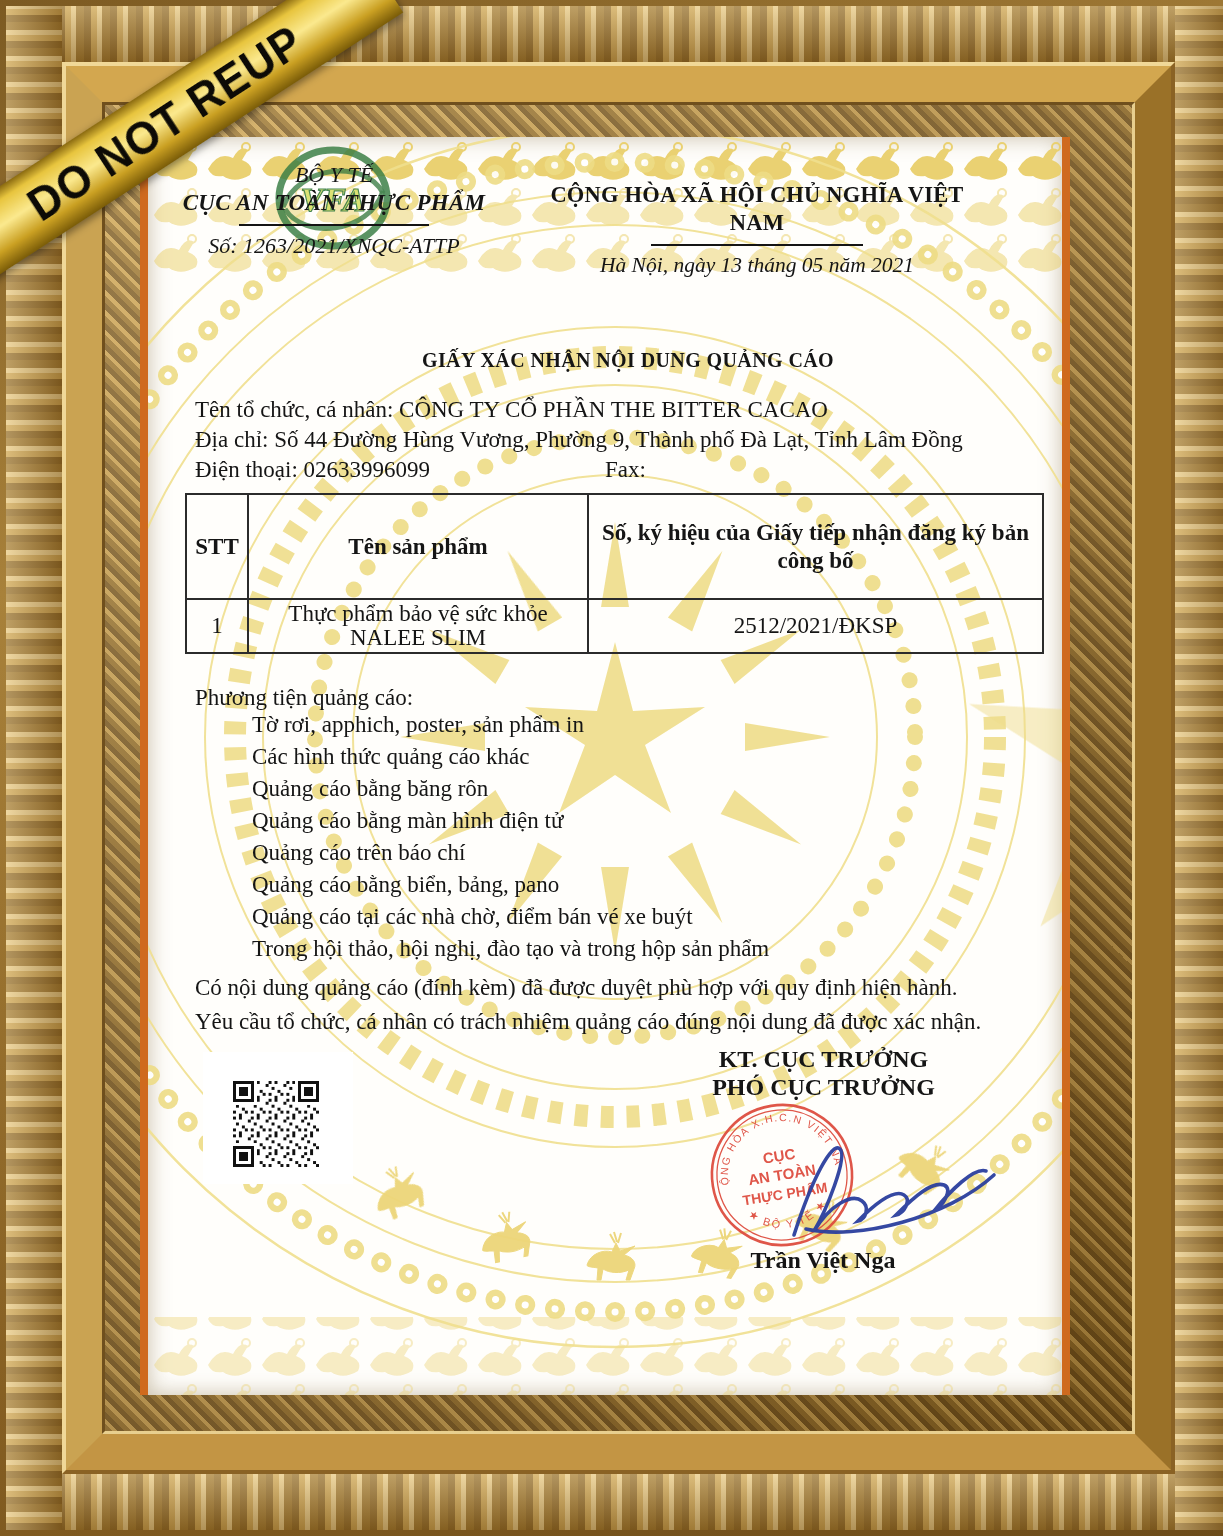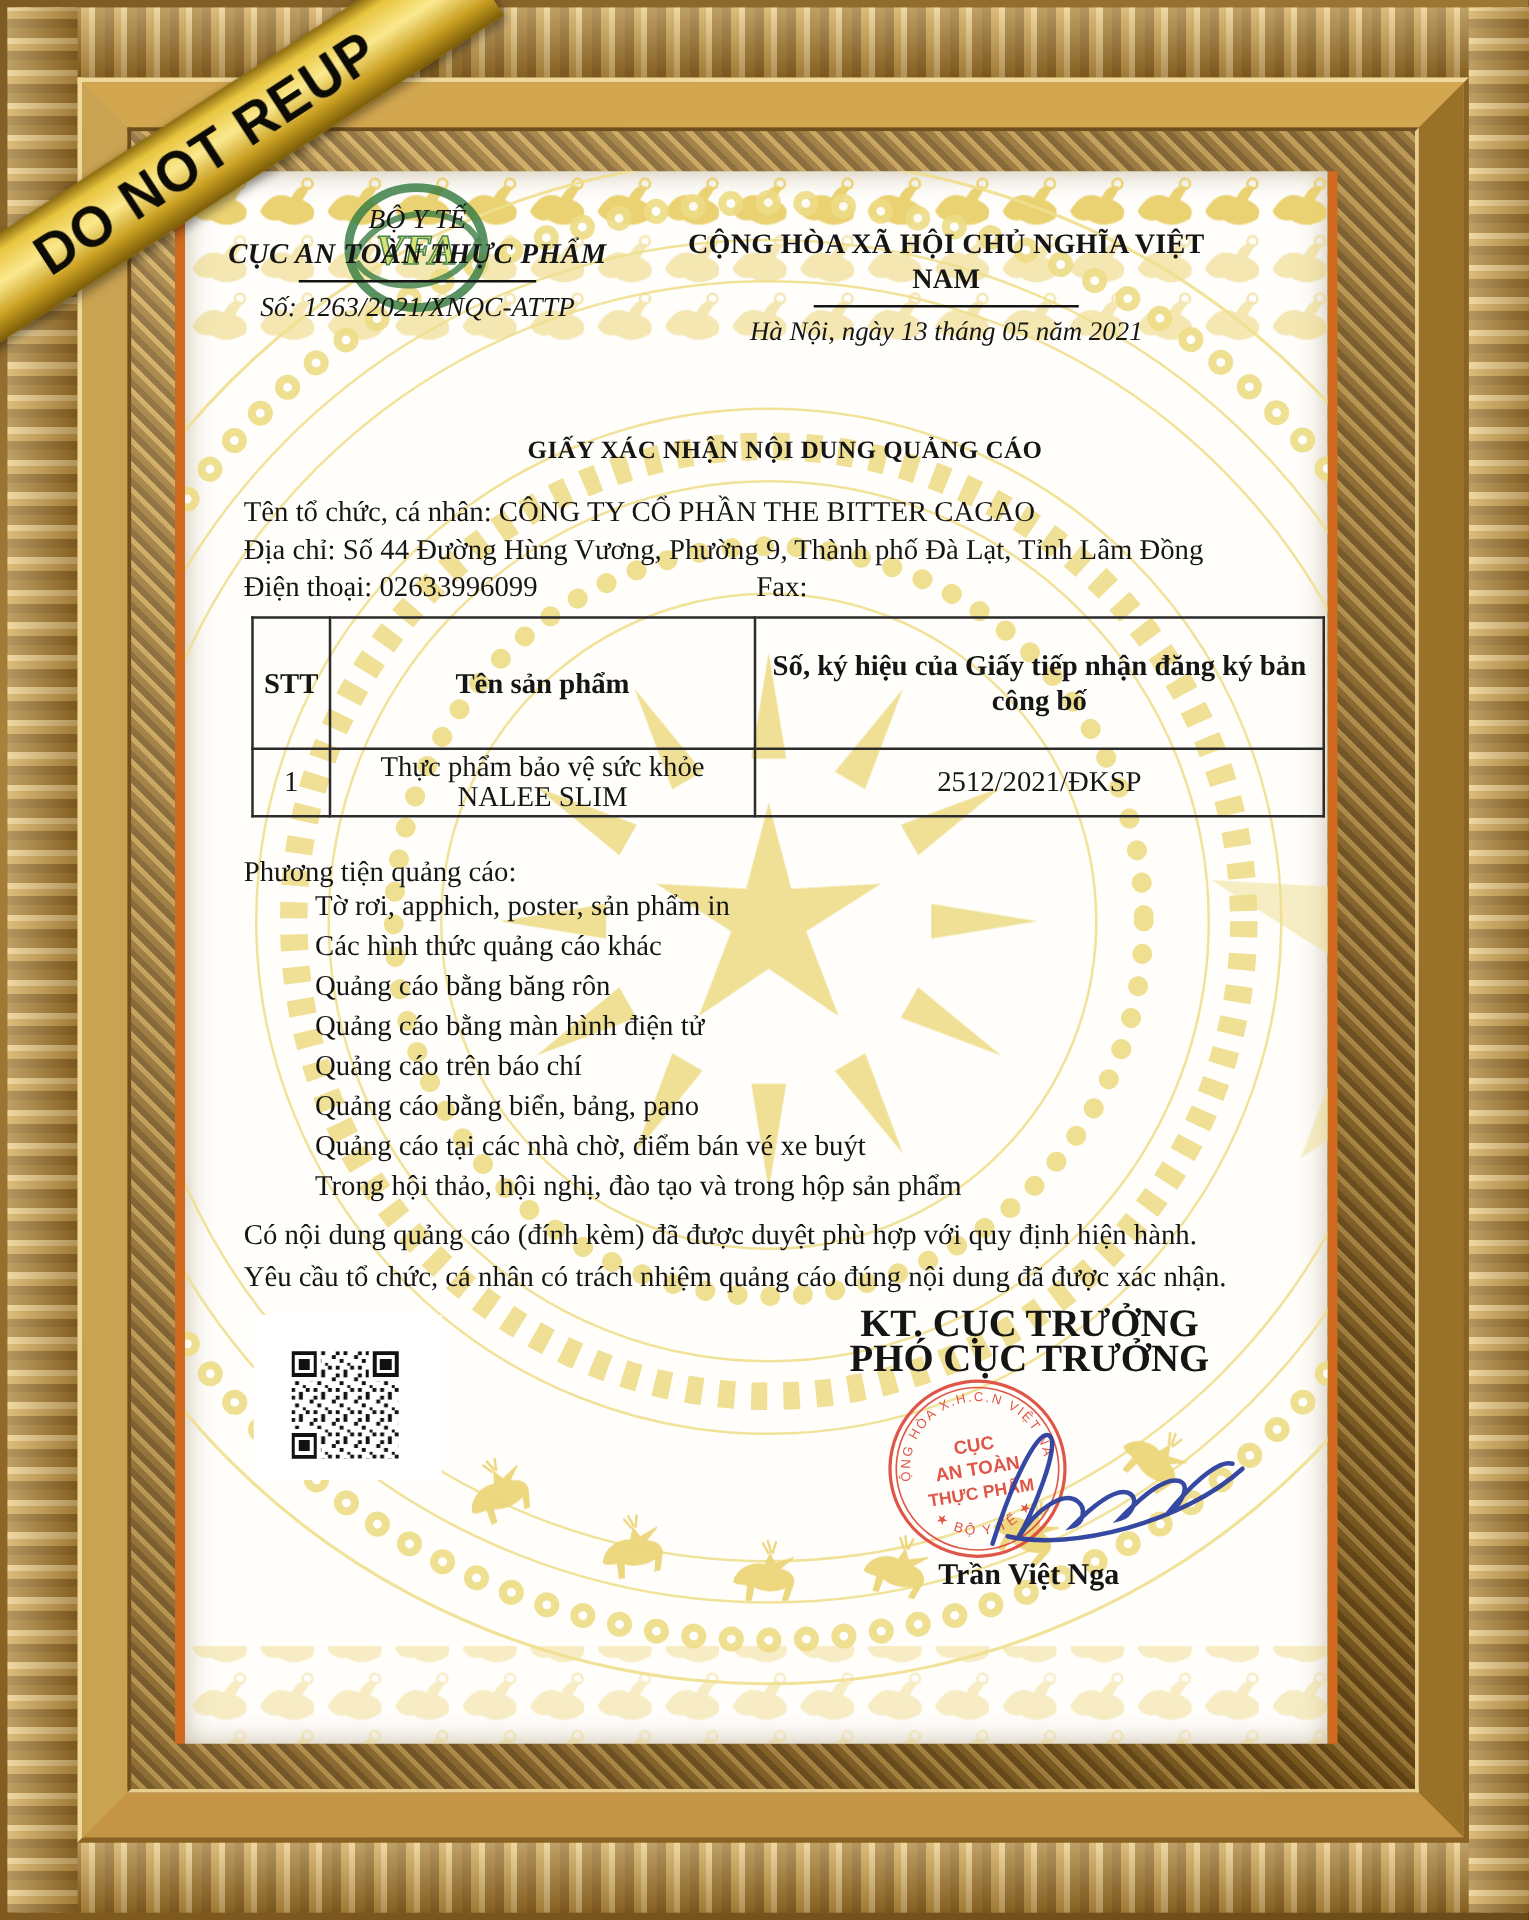--- a/index.html
+++ b/index.html
@@ -39,34 +39,34 @@
   #hdr-right .rule{width:212px;}
   #date-line{font-size:21.5px;font-style:italic;margin-top:4px;}
   #vfa-logo{left:125px;top:6px;opacity:.92;}
   
   #doc-title{left:0;top:212px;width:100%;padding-left:46px;box-sizing:border-box;
              text-align:center;font-size:20px;font-weight:bold;letter-spacing:.4px;}
   
   #info-block{left:47px;top:258px;width:840px;font-size:23px;line-height:30px;}
   #fax-label{position:absolute;left:410px;top:60px;}
   
-  #cert-table{left:53px;top:356px;width:857px;border-collapse:collapse;table-layout:fixed;}
+  #cert-table{left:37px;top:356px;width:857px;border-collapse:collapse;table-layout:fixed;}
   #cert-table td,#cert-table th{border:2px solid #2b2b2b;font-size:23px;padding:2px 8px;
       text-align:center;vertical-align:middle;background:transparent;}
   #cert-table th{font-weight:bold;height:99px;line-height:28px;}
   #cert-table td{height:46px;line-height:24px;}
   
   #media-label{left:47px;top:548px;font-size:23px;}
   #media-list{left:88px;top:556px;width:780px;font-size:23px;line-height:32px;
       list-style:none;margin:16px;padding:0;}
   
   #notes{left:47px;top:834px;width:850px;font-size:23px;line-height:34px;}
   
   #sig-title{left:528px;top:908px;width:295px;text-align:center;
-      font-size:31px;font-weight:bold;line-height:28px;}
+      font-size:24px;font-weight:bold;line-height:28px;}
   #stamp{left:558px;top:962px;transform:rotate(-9deg);opacity:.93;}
   #signature{left:618px;top:982px;}
   #signer-name{left:540px;top:1110px;width:270px;text-align:center;
       font-size:24px;font-weight:bold;}
   
   #qr-patch{left:55px;top:915px;width:150px;height:132px;background:#ffffff;}
   #qr{left:85px;top:944px;}
   
   #ribbon{left:-95px;top:86px;width:520px;height:74px;transform:rotate(-33deg);
       background:linear-gradient(180deg,#8a6a10 0%,#e8c53e 16%,#fbe98e 46%,#caa022 76%,#7a5c08 100%);

